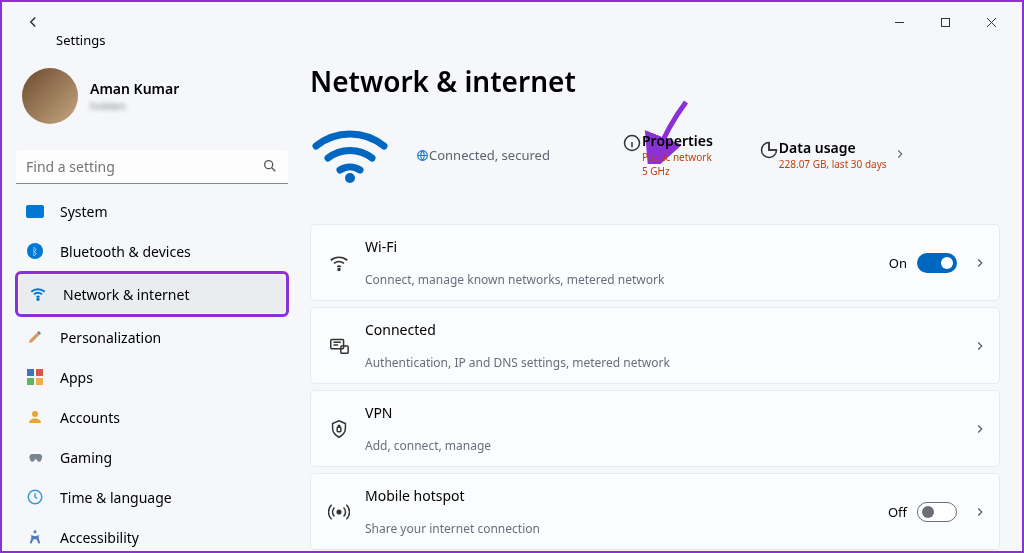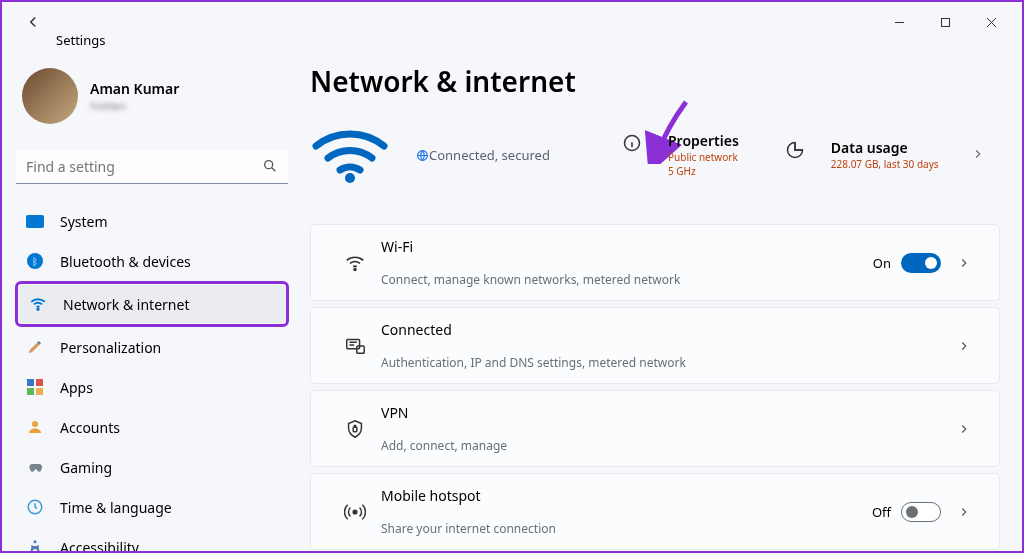--- a/index.html
+++ b/index.html
@@ -10,47 +10,47 @@
   .win-controls { margin-left: auto; display: flex; gap: 0; }
   .win-btn { width: 46px; height: 32px; display:flex; align-items:center; justify-content:center; font-size:12px; cursor:pointer; }
   .main { display: flex; height: calc(100% - 40px); }
 
   
   .sidebar { width: 300px; padding: 12px 14px 12px 14px; display:flex; flex-direction:column; }
   .user-row { display:flex; align-items:center; gap:12px; margin: 14px 6px 26px 6px; }
   .avatar { width:56px; height:56px; border-radius:50%; background:linear-gradient(135deg,#6b4a2e,#c6a881); }
   .user-name { font-weight:600; font-size:14px; }
   .user-sub { color:#888; font-size:11px; filter: blur(2px); }
-  .search-wrap { position:relative; margin-bottom:18px; }
+  .search-wrap { position:relative; margin-bottom:8px; }
   .search { width: 100%; height: 34px; border: none; border-bottom: 1px solid #7f8ca0; background:#fdfdfd; border-radius:4px 4px 0 0; padding: 0 34px 0 10px; font-size:14px; outline:none; }
   .search-icon { position:absolute; right:10px; top:8px; width:16px; height:16px; color:#555; }
   .nav { display:flex; flex-direction:column; gap:2px; }
   .nav-item { display:flex; align-items:center; gap:16px; height:38px; padding: 0 10px; border-radius:4px; cursor:pointer; font-size:14px; position:relative; }
   .nav-item.active { background:#eaecef; }
   .nav-item .nav-ico { width:18px; height:18px; display:flex; align-items:center; justify-content:center; font-size:14px; }
   .highlight-box { border: 3px solid #8b2fd6; border-radius:6px; padding:1px; margin: -1px; }
 
   
   .content { flex:1; overflow-y:auto; padding: 12px 22px 12px 8px; }
   .page-title { font-size:28px; font-weight:600; margin: 8px 0 24px 0; }
   .net-header { display:flex; align-items:center; gap:26px; margin-bottom: 40px; position:relative; }
   .wifi-big { width:80px; height:60px; }
   .net-status { flex: 0 0 180px; }
   .net-title { font-size:16px; font-weight:600; }
   .net-sub { font-size:13px; color:#5c6370; display:flex; align-items:center; gap:0; margin-top:2px; }
   .globe { width:13px; height:13px; color:#1a73e8; }
-  .header-tile { display:flex; align-items:flex-start; gap:26px; cursor:pointer;justify-content:center; }
+  .header-tile { display:flex; align-items:flex-start; gap:0; cursor:pointer;justify-content:center; }
   .header-tile .ico { width:20px; height:20px; margin-top:2px; }
   .header-tile .ttl { font-weight:600; font-size:14px; }
   .header-tile .sub { font-size:10px; color:#c2410c; }
   .chev-end { margin-left: 6px; align-self:center; width:14px; height:14px; color:#666; }
 
   .arrow-annot { position:absolute; left:636px; top:96px; width:80px; height:66px; pointer-events:none; }
 
-  .card { background:#fbfcfd; border:1px solid #e7e9ee; border-radius:5px; display:flex; align-items:center; padding:12px 28px; margin-bottom:6px; cursor:pointer; }
+  .card { background:#fbfcfd; border:1px solid #e7e9ee; border-radius:5px; display:flex; align-items:center; padding:12px 12px; margin-bottom:6px; cursor:pointer; }
   .card .c-ico { width:32px; display:flex; justify-content:center; color:#333; }
   .card .c-body { flex:1; padding-left:10px; }
   .card .c-ttl { font-size:14px; }
   .card .c-sub { font-size:12px; color:#686f7a; margin-top:15px; }
   .toggle { width:40px; height:20px; border-radius:10px; position:relative; }
   .toggle.on { background:#0067c0; }
   .toggle.off { background:#fff; border:1px solid #6b6f76; }
   .toggle .knob { position:absolute; width:12px; height:12px; border-radius:50%; top:4px; }
   .toggle.on .knob { background:#fff; right:4px; }
   .toggle.off .knob { background:#6b6f76; left:4px; top:3px; }

